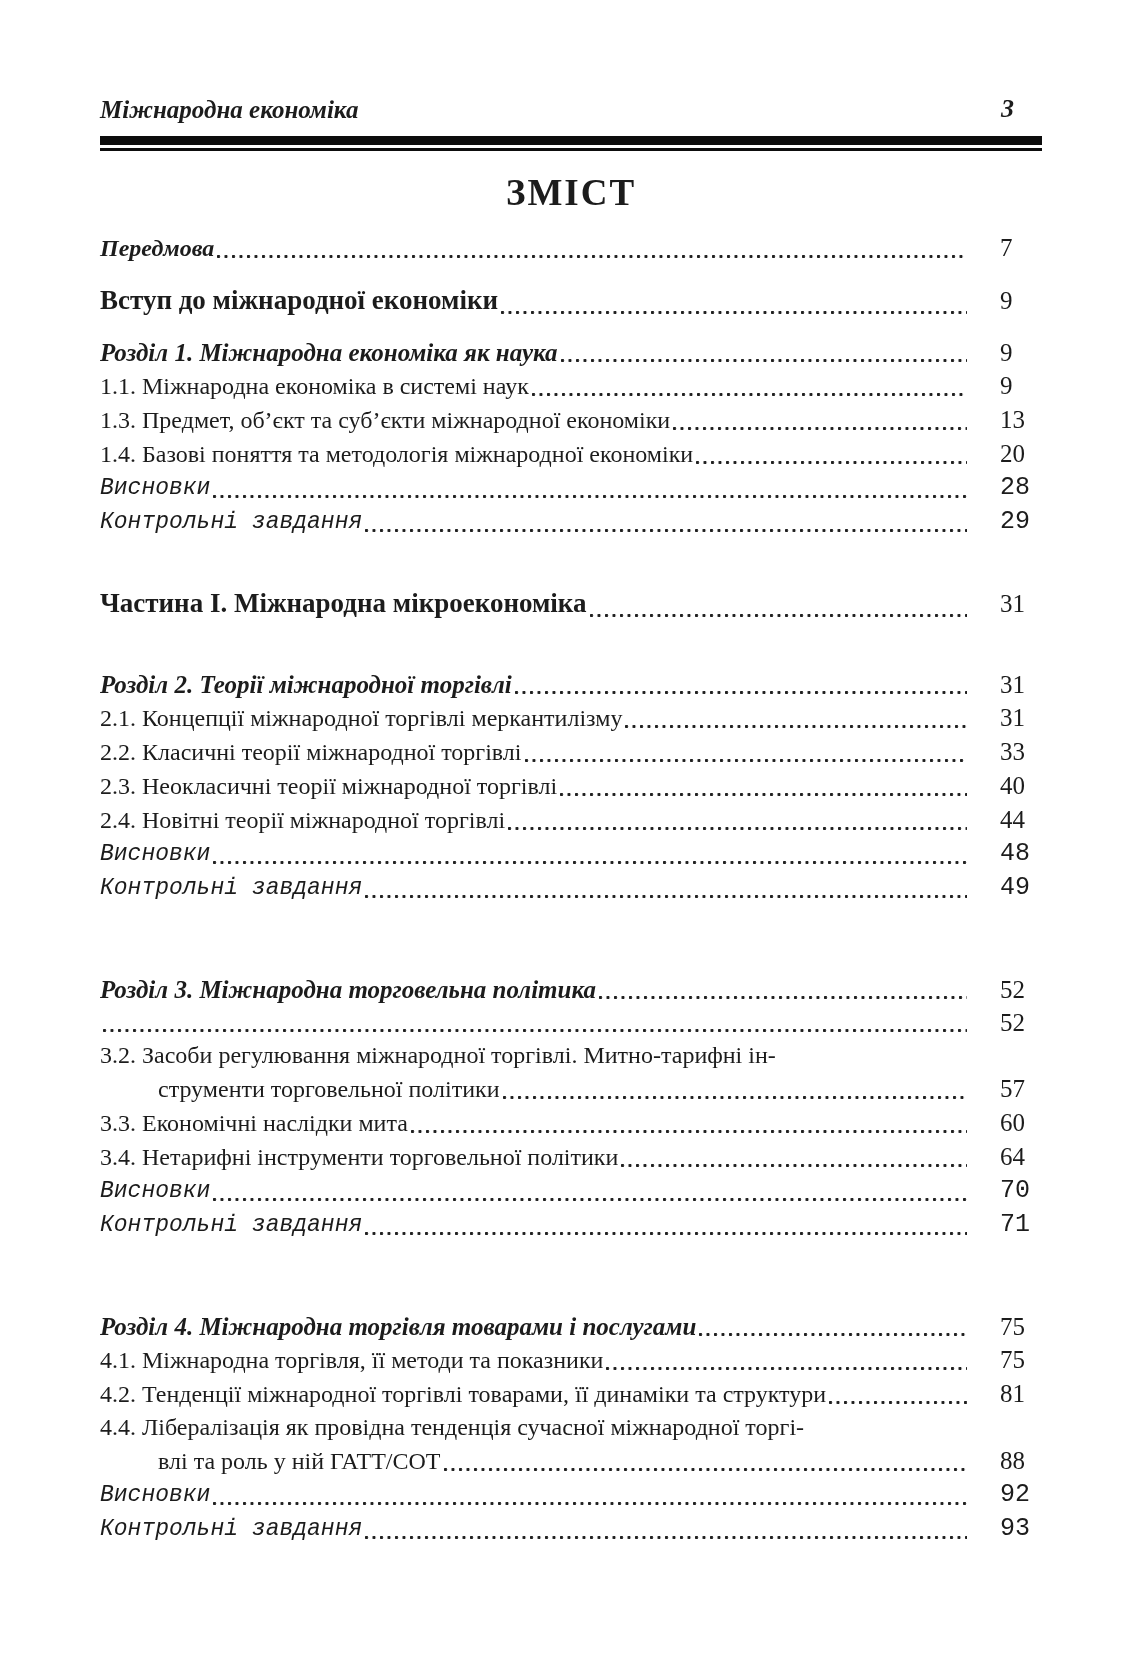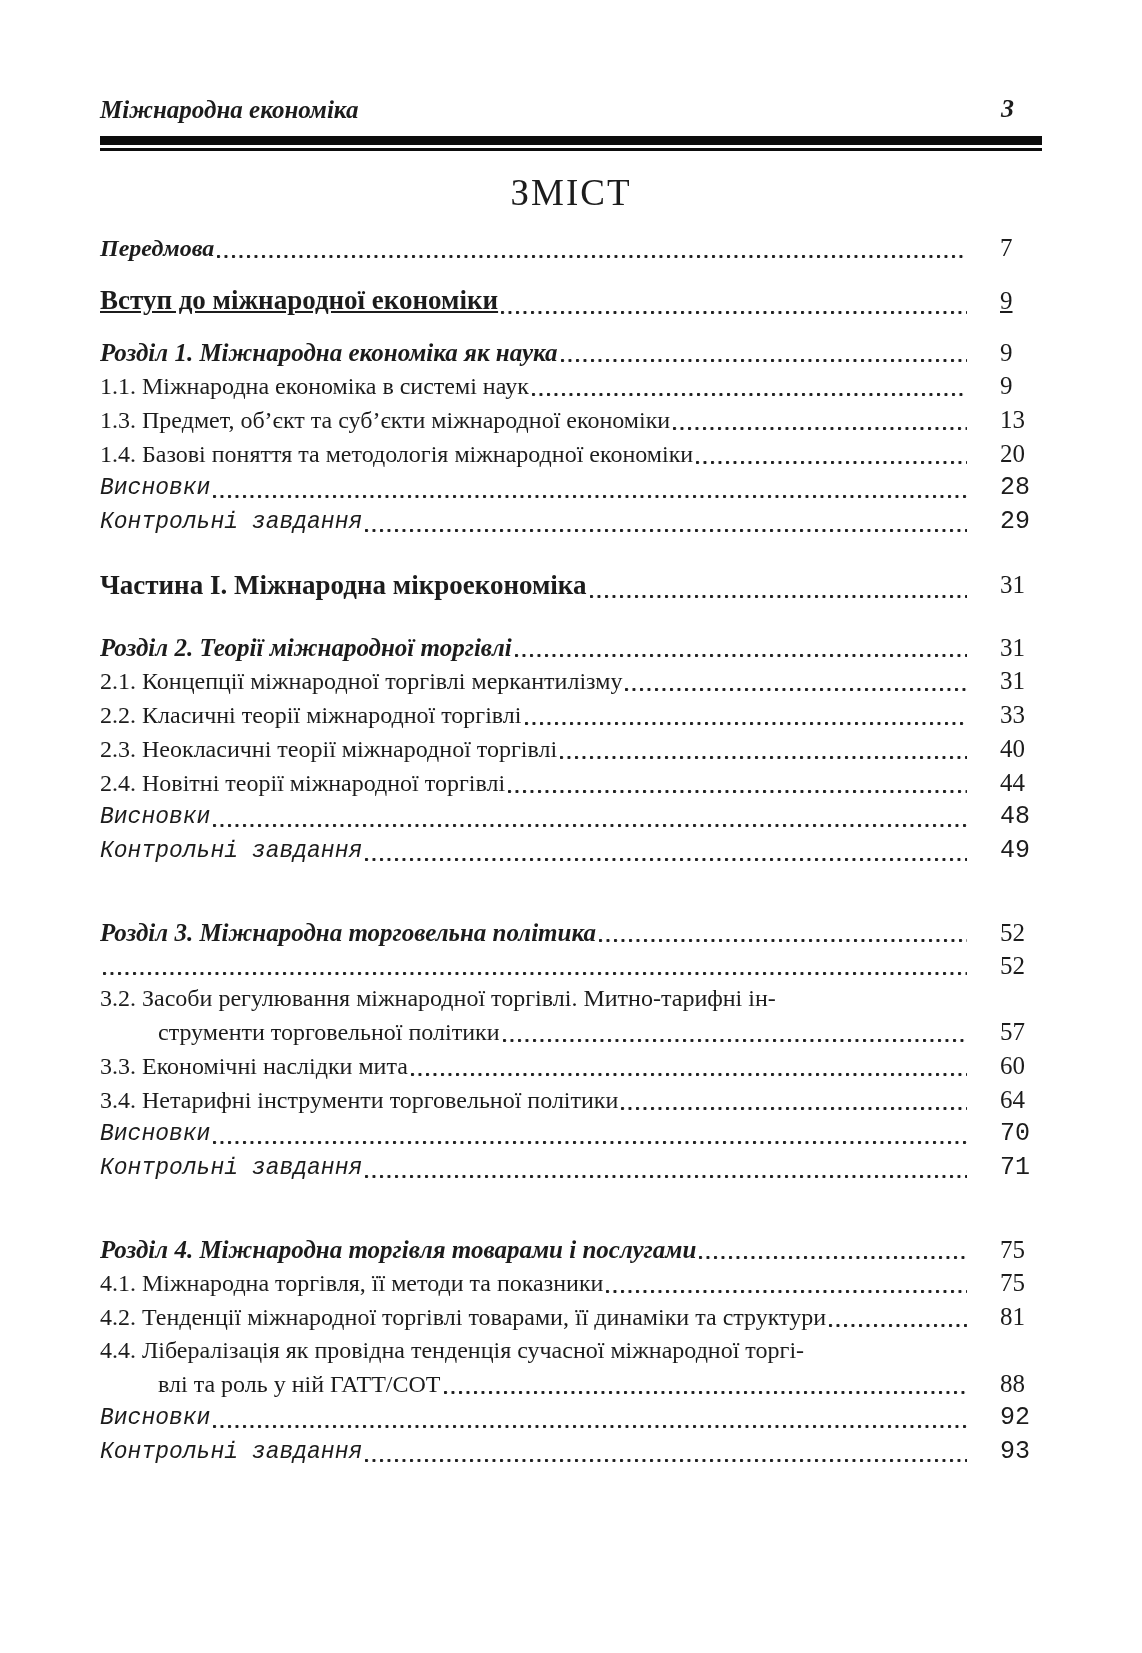--- a/index.html
+++ b/index.html
@@ -40,21 +40,21 @@
   }
   
   .rule{margin-top:4px;}
   .rule .thick{height:9px;background:#0d0d0d;}
   .rule .gap{height:3px;background:transparent;}
   .rule .thin{height:3px;background:#0d0d0d;}
   
   .toc-title{
     text-align:center;
     font-size:37px;
-    font-weight:normal;
+    font-weight:bold;
     letter-spacing:2px;
     margin:20px 0 16px 0;
     line-height:44px;
   }
   
   .toc{font-size:24px;}
   .row{
     display:flex;
     align-items:baseline;
     line-height:33px;
@@ -75,28 +75,28 @@
     flex:0 0 72px;
     box-sizing:border-box;
     padding-left:30px;
     font-style:normal;
     font-weight:normal;
     font-size:25px;
     text-align:left;
   }
   
   .s-preface{font-weight:bold;font-style:italic;}
-  .s-intro{font-weight:bold;font-size:27px;line-height:40px;text-decoration:underline;}
+  .s-intro{font-weight:bold;font-size:27px;line-height:40px;}
   .s-part{font-weight:bold;font-size:27px;line-height:40px;}
   .s-chapter{font-weight:bold;font-style:italic;font-size:25px;}
   .s-sub{font-weight:normal;font-style:normal;}
   .s-aux{font-style:italic;font-size:23px;font-family:Liberation Mono, monospace;}
   .gap-sm{margin-top:15px;}
-  .gap-lg{margin-top:26px;align-items:flex-end;}
-  .gap-xl{margin-top:48px;align-items:flex-end;}
+  .gap-lg{margin-top:44px;}
+  .gap-xl{margin-top:68px;align-items:flex-end;}
   .cont-indent{padding-left:58px;}
 </style>
 </head>
 <body>
 
 <div class="content">
 
   <div class="running-header">
     <div class="running-title">Міжнародна економіка</div>
     <div class="folio">3</div>

